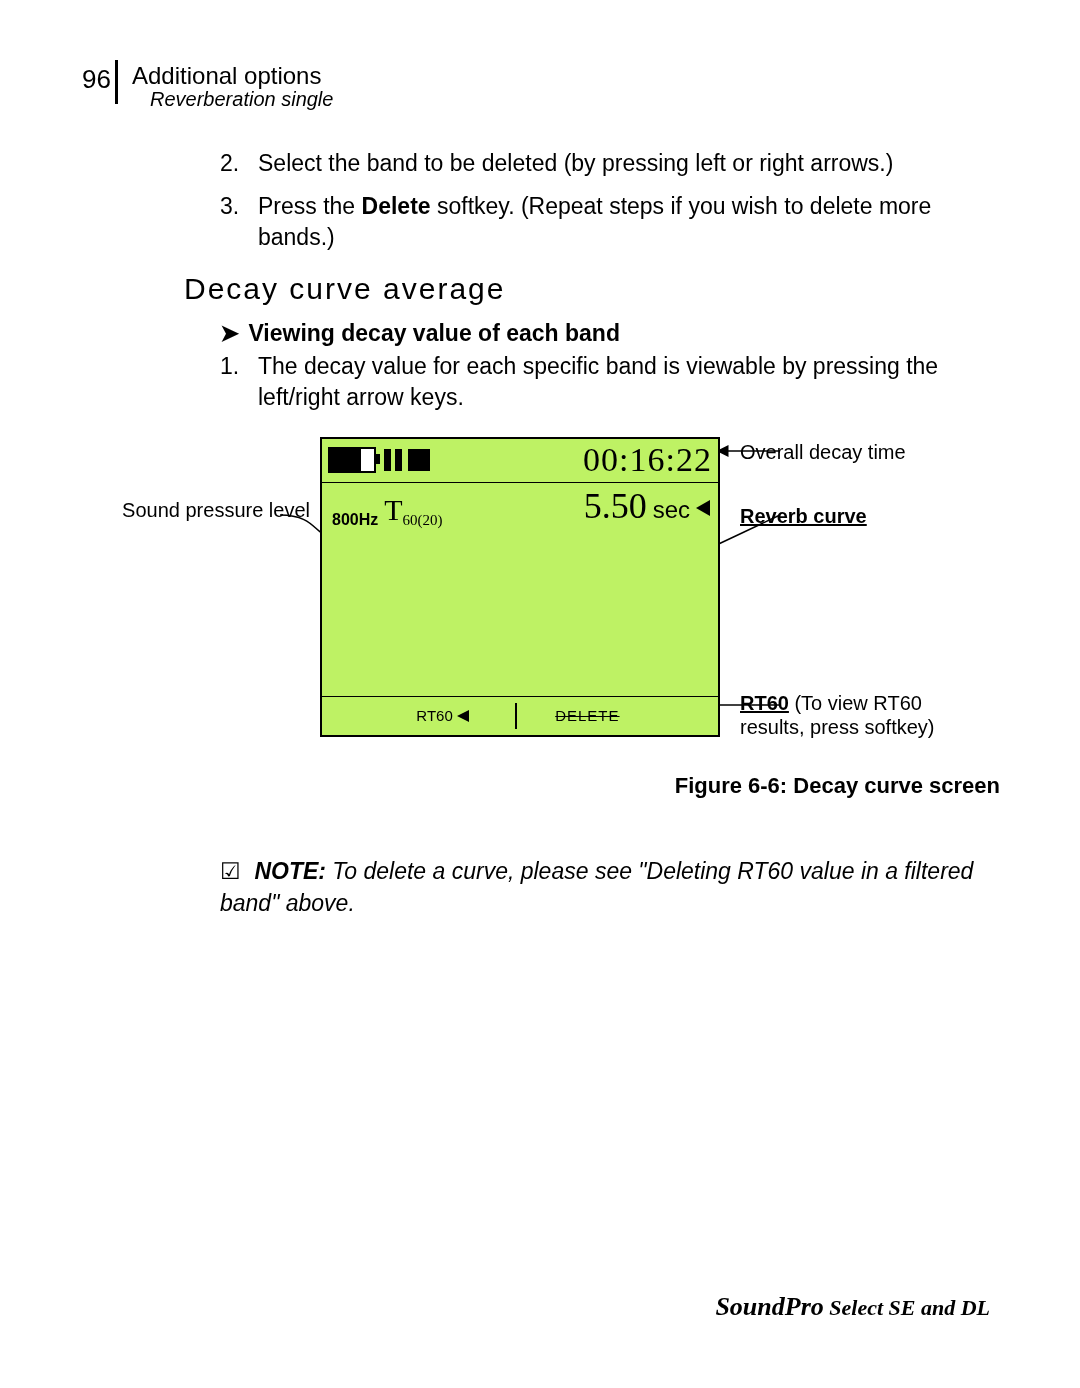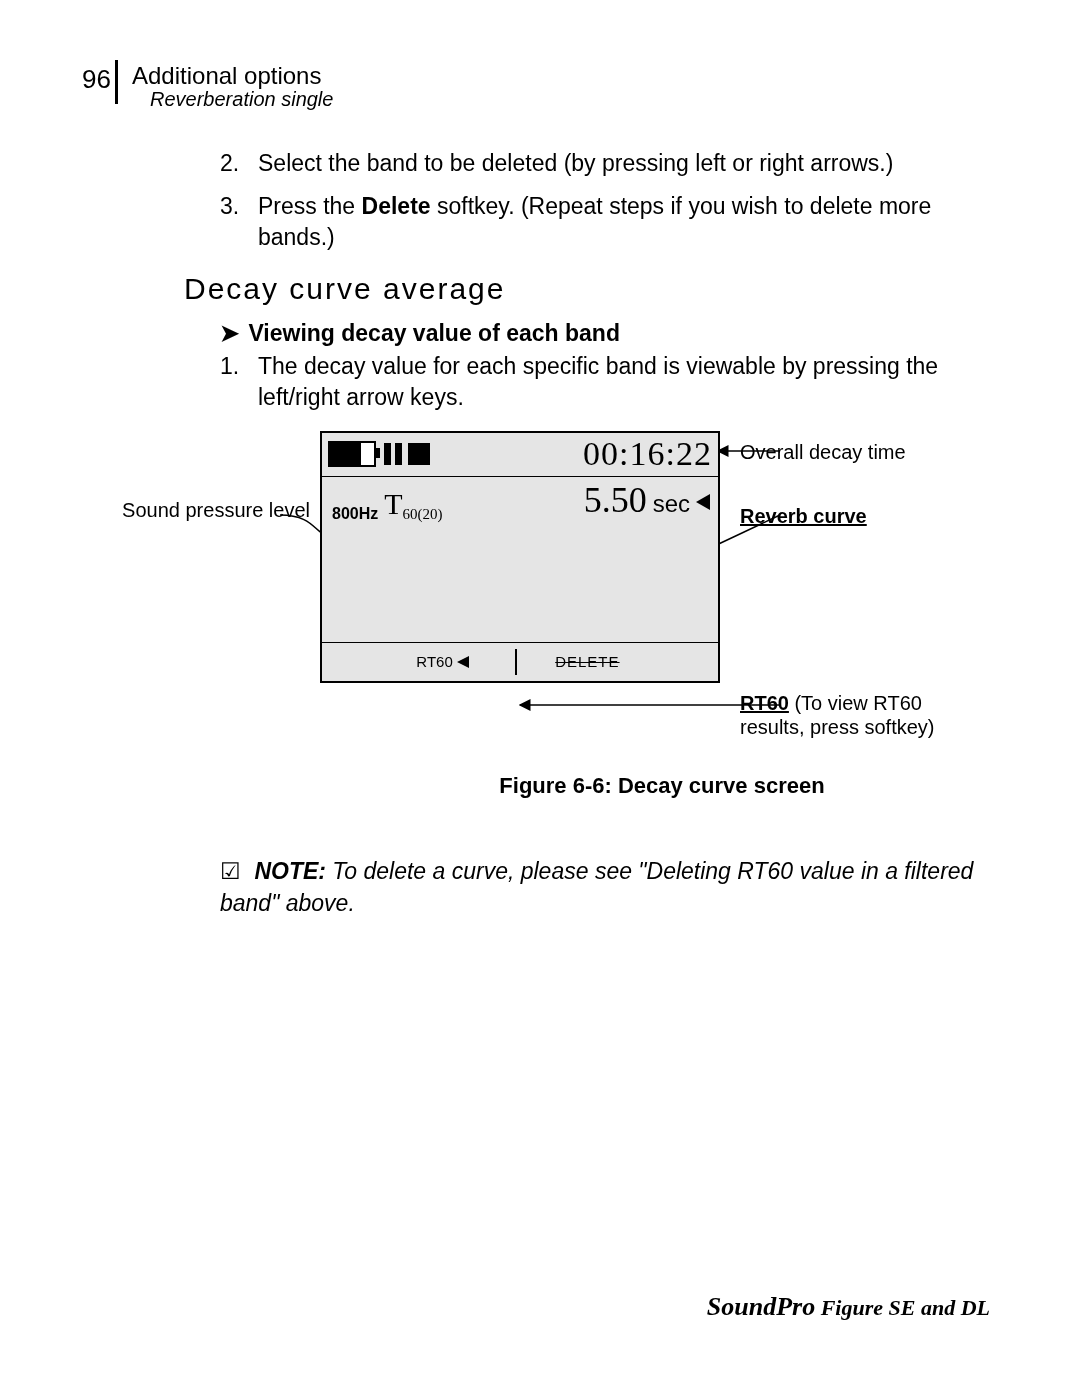--- a/index.html
+++ b/index.html
@@ -89,21 +89,21 @@
     width: 780px;
     height: 340px;
     margin-top: 8px;
   }
   .annot {
     position: absolute;
     font-size: 20px;
   }
   .annot u { text-decoration: underline; }
   .fig-caption {
-    text-align: center;
+    text-align: right;
     font-weight: bold;
     font-size: 22px;
     margin: 6px 0 0 104px;
   }
   .note {
     margin: 56px 0 0 0;
     font-size: 23px;
   }
   .note .check {
     display: inline-block;
@@ -129,25 +129,25 @@
   .footer .models {
     font-family: "Times New Roman", serif;
     font-weight: bold;
     font-style: italic;
   }
 
   
   .lcd {
     position: absolute;
     left: 100px;
-    top: 6px;
+    top: 12px;
     width: 400px;
-    height: 252px;
+    height: 300px;
     border: 2.5px solid #000;
-    background: #e5e5e5;
+    background: #bef264;
     box-sizing: border-box;
     font-family: Arial, sans-serif;
   }
   .lcd-top {
     display: flex;
     align-items: center;
     height: 44px;
     border-bottom: 1.5px solid #000;
     padding: 0 6px;
     box-sizing: border-box;
@@ -320,16 +320,16 @@
     <div class="fig-caption">Figure 6-6:  Decay curve screen</div>
 
     <div class="note">
       <span class="check">☑</span>
       <span class="lbl">NOTE:</span><span class="txt">  To delete a curve, please see "Deleting RT60 value in a filtered band" above.</span>
     </div>
 
   </div>
 
   <div class="footer">
-    <span class="brand">SoundPro</span><span class="models">  Figure SE and DL</span>
+    <span class="brand">SoundPro</span><span class="models">  Select SE and DL</span>
   </div>
 
 </div>
 
 </body></html>

